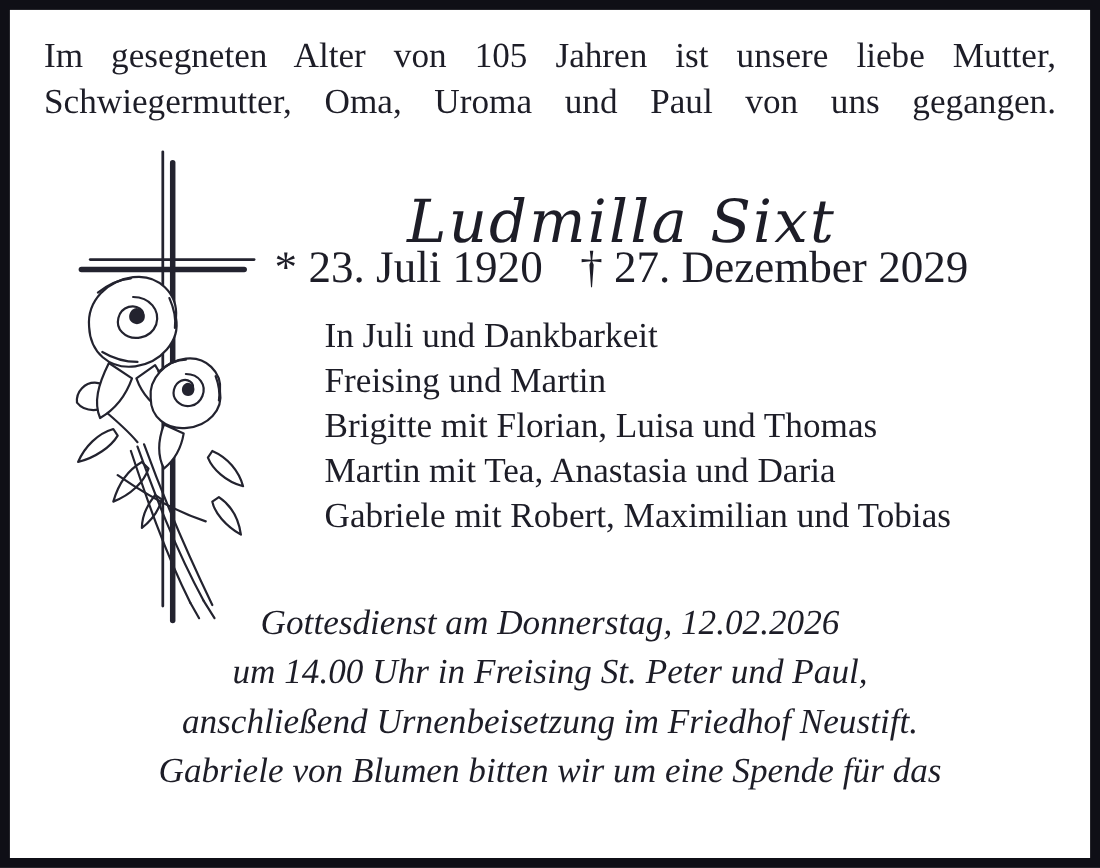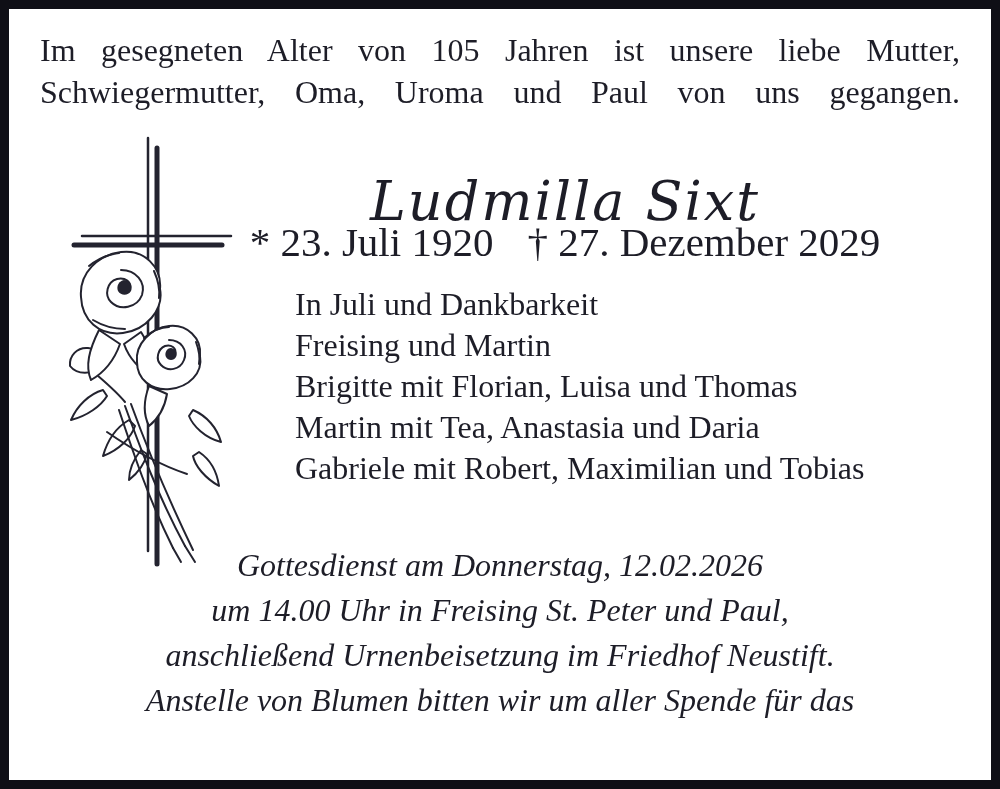--- a/index.html
+++ b/index.html
@@ -131,16 +131,16 @@
     <div>Freising und Martin</div>
     <div>Brigitte mit Florian, Luisa und Thomas</div>
     <div>Martin mit Tea, Anastasia und Daria</div>
     <div>Gabriele mit Robert, Maximilian und Tobias</div>
   </div>
 
   <div class="service">
     <div>Gottesdienst am Donnerstag, 12.02.2026</div>
     <div>um 14.00 Uhr in Freising St. Peter und Paul,</div>
     <div>anschließend Urnenbeisetzung im Friedhof Neustift.</div>
-    <div>Anstelle von Blumen bitten wir um aller Spende für das</div>
+    <div>Gabriele von Blumen bitten wir um eine Spende für das</div>
   </div>
 
 </div>
 
 </body></html>

